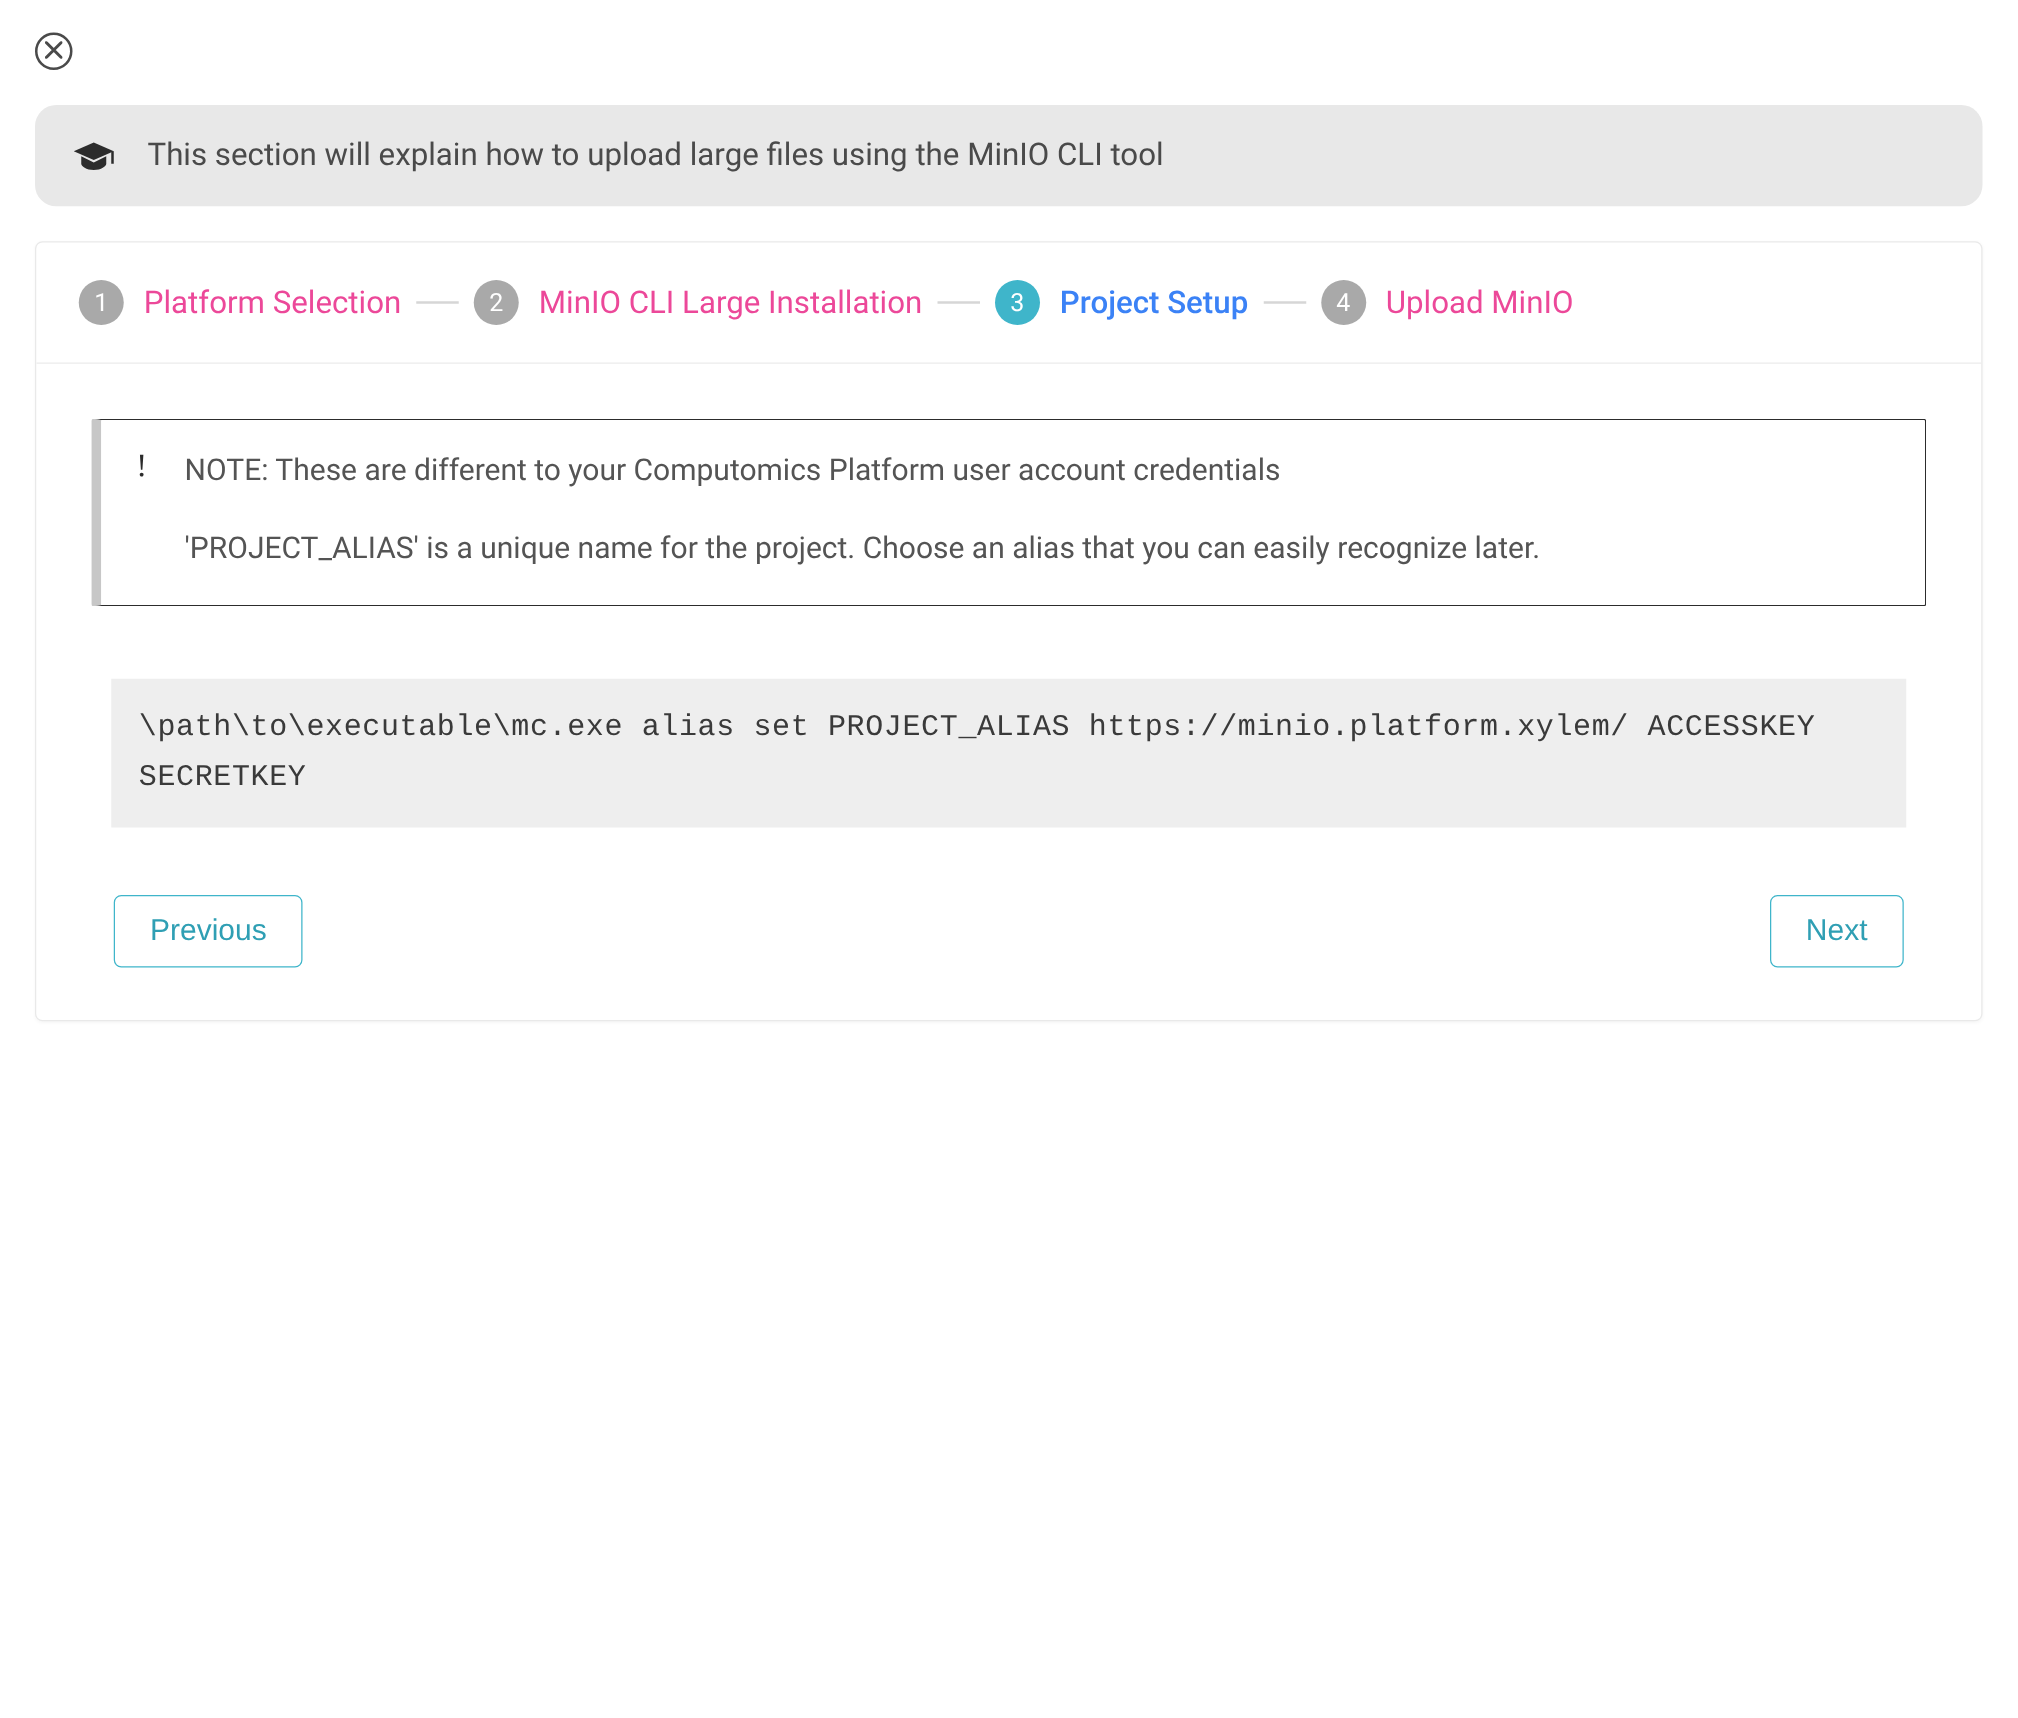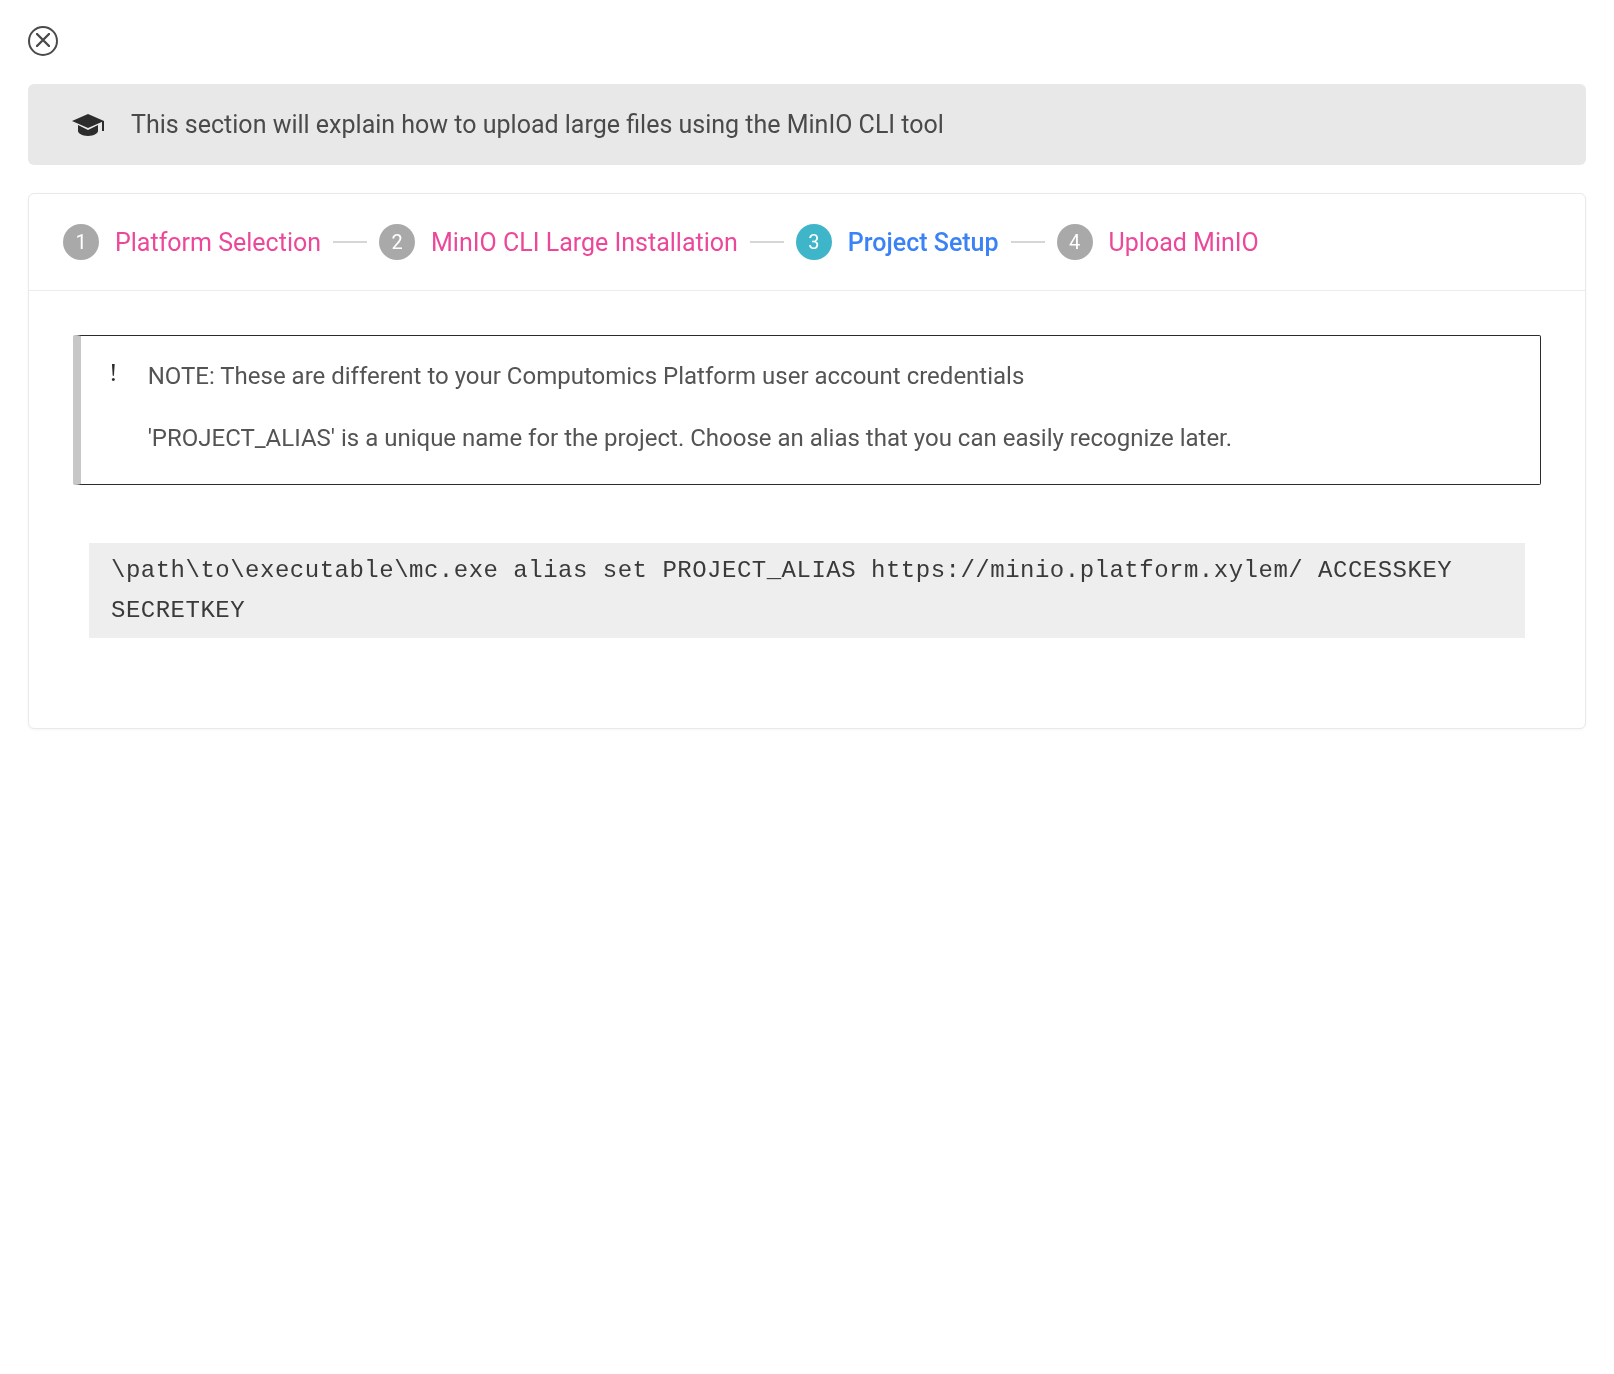--- a/index.html
+++ b/index.html
@@ -27,22 +27,22 @@
     margin-top: 6px;
     width: 30px; height: 30px;
     border: 2.2px solid #4a4a4a;
     border-radius: 50%;
     display: flex; align-items: center; justify-content: center;
     font-size: 18px; line-height: 1; color: #4a4a4a;
     cursor: pointer; background: transparent;
   }
   .info-bar {
     background: #e8e8e8;
-    border-radius: 6px;
-    padding: 26px 43px;
+    border-radius: 17px;
+    padding: 26px 30px;
     display: flex;
     align-items: center;
     gap: 26px;
     margin-bottom: 28px;
   }
   .grad-icon svg { display: block; }
   .info-text {
     font-size: 25px;
     color: #4a4a4a;
   }
@@ -106,21 +106,21 @@
   }
   .notice-text {
     font-size: 24px;
     line-height: 1.5;
     color: #545454;
   }
   .notice-text .para { margin-bottom: 26px; }
   .notice-text .para:last-child { margin-bottom: 0; text-align: right; }
   .code-block {
     background: #eeeeee;
-    padding: 8px 22px;
+    padding: 20px 22px;
     font-family: "Courier New", Courier, monospace;
     font-size: 24px;
     line-height: 1.65;
     color: #3a3a3a;
     letter-spacing: 0.5px;
     white-space: pre-wrap;
     word-break: break-word;
     margin: 0 16px 54px 16px;
   }
   .btn-row {
@@ -190,14 +190,18 @@
     <div class="notice-box">
       <div class="notice-excl">!</div>
       <div class="notice-text">
         <div class="para">NOTE: These are different to your Computomics Platform user account credentials</div>
         <div class="para">'PROJECT_ALIAS' is a unique name for the project. Choose an alias that you can easily recognize later.</div>
       </div>
     </div>
 
     <div class="code-block">\path\to\executable\mc.exe alias set PROJECT_ALIAS https://minio.platform.xylem/ ACCESSKEY SECRETKEY</div>
 
+    <div class="btn-row">
+      <button class="btn">Previous</button>
+      <button class="btn">Next</button>
+    </div>
   </div>
 </div>
 
 </body></html>

